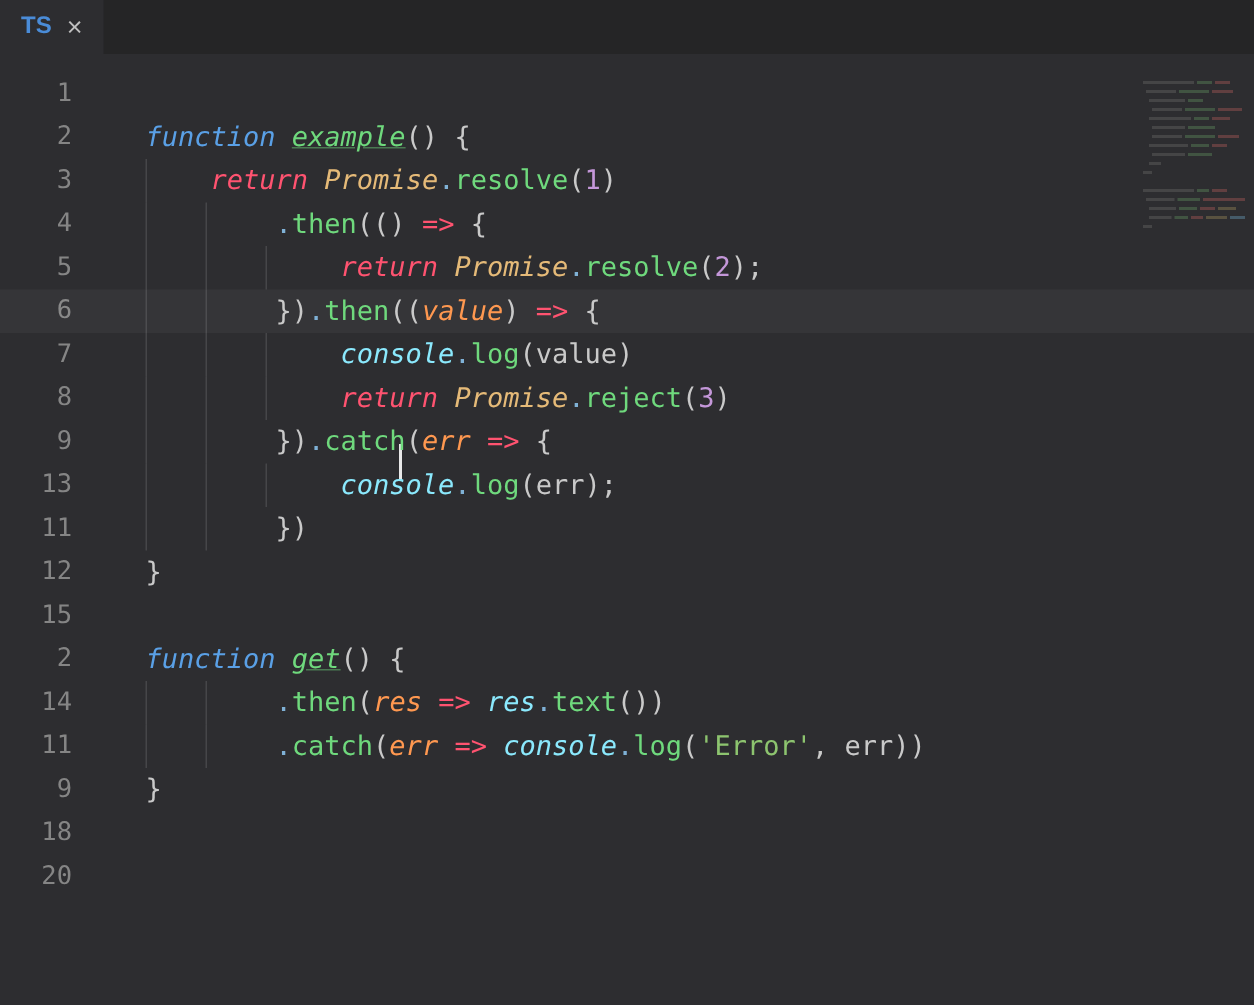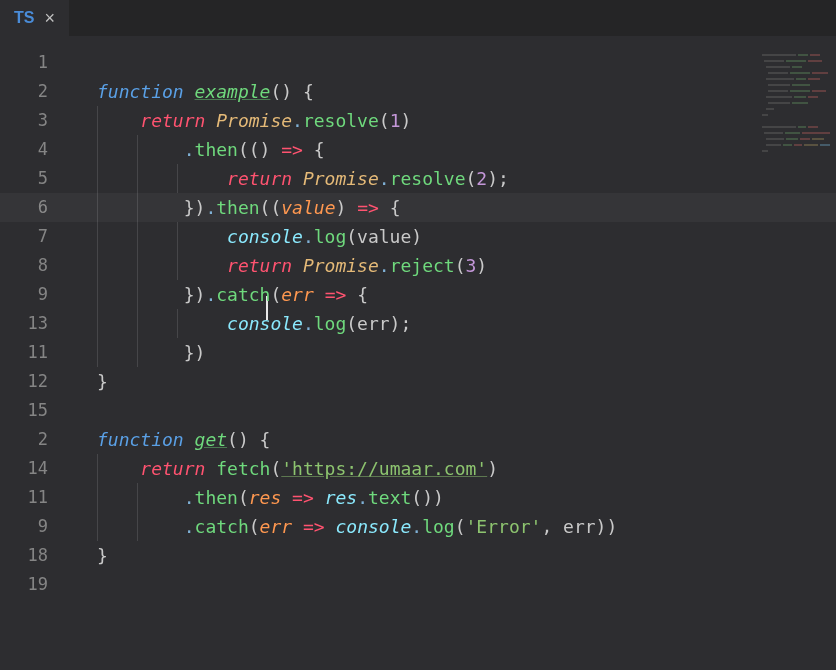--- a/index.html
+++ b/index.html
@@ -151,39 +151,38 @@
       <div class="line-num">9</div>
       <div class="line-num">13</div>
       <div class="line-num">11</div>
       <div class="line-num">12</div>
       <div class="line-num">15</div>
       <div class="line-num">2</div>
       <div class="line-num">14</div>
       <div class="line-num">11</div>
       <div class="line-num">9</div>
       <div class="line-num">18</div>
-      <div class="line-num">19</div>
+      <div class="line-num">20</div>
     </div>
   <div class="code" id="code">
     <div class="cursor-caret"></div>
   <div class="code-line"><span style="position: relative; padding-left: 27px;"><span></span></span></div>
       <div class="code-line"><span style="position: relative; padding-left: 27px;"><span></span><span class="kw-blue">function</span><span class="punc"> </span><span class="fn-def">example</span><span class="punc">() {</span></span></div>
       <div class="code-line"><div class="indent-guide" style="left: 27px; height: 29px;"></div><span style="position: relative; padding-left: 27px;"><span>    </span><span class="kw">return</span><span class="punc"> </span><span class="class">Promise</span><span class="dot">.</span><span class="fn">resolve</span><span class="punc">(</span><span class="num">1</span><span class="punc">)</span></span></div>
       <div class="code-line"><div class="indent-guide" style="left: 27px; height: 29px;"></div><div class="indent-guide" style="left: 67px; height: 29px;"></div><span style="position: relative; padding-left: 27px;"><span>        </span><span class="dot">.</span><span class="fn">then</span><span class="punc">(() </span><span class="arrow">=&gt;</span><span class="punc"> {</span></span></div>
       <div class="code-line"><div class="indent-guide" style="left: 27px; height: 29px;"></div><div class="indent-guide" style="left: 67px; height: 29px;"></div><div class="indent-guide" style="left: 107px; height: 29px;"></div><span style="position: relative; padding-left: 27px;"><span>            </span><span class="kw">return</span><span class="punc"> </span><span class="class">Promise</span><span class="dot">.</span><span class="fn">resolve</span><span class="punc">(</span><span class="num">2</span><span class="punc">);</span></span></div>
       <div class="code-line highlighted"><div class="indent-guide" style="left: 27px; height: 29px;"></div><div class="indent-guide" style="left: 67px; height: 29px;"></div><span style="position: relative; padding-left: 27px;"><span>        </span><span class="punc">})</span><span class="dot">.</span><span class="fn">then</span><span class="punc">((</span><span class="par">value</span><span class="punc">) </span><span class="arrow">=&gt;</span><span class="punc"> {</span></span></div>
       <div class="code-line"><div class="indent-guide" style="left: 27px; height: 29px;"></div><div class="indent-guide" style="left: 67px; height: 29px;"></div><div class="indent-guide" style="left: 107px; height: 29px;"></div><span style="position: relative; padding-left: 27px;"><span>            </span><span class="var">console</span><span class="dot">.</span><span class="fn">log</span><span class="punc">(value)</span></span></div>
       <div class="code-line"><div class="indent-guide" style="left: 27px; height: 29px;"></div><div class="indent-guide" style="left: 67px; height: 29px;"></div><div class="indent-guide" style="left: 107px; height: 29px;"></div><span style="position: relative; padding-left: 27px;"><span>            </span><span class="kw">return</span><span class="punc"> </span><span class="class">Promise</span><span class="dot">.</span><span class="fn">reject</span><span class="punc">(</span><span class="num">3</span><span class="punc">)</span></span></div>
       <div class="code-line"><div class="indent-guide" style="left: 27px; height: 29px;"></div><div class="indent-guide" style="left: 67px; height: 29px;"></div><span style="position: relative; padding-left: 27px;"><span>        </span><span class="punc">})</span><span class="dot">.</span><span class="fn">catch</span><span class="punc">(</span><span class="par">err</span><span class="punc"> </span><span class="arrow">=&gt;</span><span class="punc"> {</span></span></div>
       <div class="code-line"><div class="indent-guide" style="left: 27px; height: 29px;"></div><div class="indent-guide" style="left: 67px; height: 29px;"></div><div class="indent-guide" style="left: 107px; height: 29px;"></div><span style="position: relative; padding-left: 27px;"><span>            </span><span class="var">console</span><span class="dot">.</span><span class="fn">log</span><span class="punc">(err);</span></span></div>
       <div class="code-line"><div class="indent-guide" style="left: 27px; height: 29px;"></div><div class="indent-guide" style="left: 67px; height: 29px;"></div><span style="position: relative; padding-left: 27px;"><span>        </span><span class="punc">})</span></span></div>
       <div class="code-line"><span style="position: relative; padding-left: 27px;"><span></span><span class="punc">}</span></span></div>
       <div class="code-line"><span style="position: relative; padding-left: 27px;"><span></span></span></div>
       <div class="code-line"><span style="position: relative; padding-left: 27px;"><span></span><span class="kw-blue">function</span><span class="punc"> </span><span class="fn-def">get</span><span class="punc">() {</span></span></div>
-      <div class="code-line"><div class="indent-guide" style="left: 27px; height: 29px;"></div><span style="position: relative; padding-left: 27px;"><span>    </span><span class="kw">return</span><span class="punc"> </span><span class="fn">fetch</span><span class="punc">(</span><span class="str underline">'https://umaar.com'</span><span class="punc">)</span></span></div>
       <div class="code-line"><div class="indent-guide" style="left: 27px; height: 29px;"></div><div class="indent-guide" style="left: 67px; height: 29px;"></div><span style="position: relative; padding-left: 27px;"><span>        </span><span class="dot">.</span><span class="fn">then</span><span class="punc">(</span><span class="par">res</span><span class="punc"> </span><span class="arrow">=&gt;</span><span class="punc"> </span><span class="var">res</span><span class="dot">.</span><span class="fn">text</span><span class="punc">())</span></span></div>
       <div class="code-line"><div class="indent-guide" style="left: 27px; height: 29px;"></div><div class="indent-guide" style="left: 67px; height: 29px;"></div><span style="position: relative; padding-left: 27px;"><span>        </span><span class="dot">.</span><span class="fn">catch</span><span class="punc">(</span><span class="par">err</span><span class="punc"> </span><span class="arrow">=&gt;</span><span class="punc"> </span><span class="var">console</span><span class="dot">.</span><span class="fn">log</span><span class="punc">(</span><span class="str">'Error'</span><span class="punc">, err))</span></span></div>
       <div class="code-line"><span style="position: relative; padding-left: 27px;"><span></span><span class="punc">}</span></span></div>
       <div class="code-line"><span style="position: relative; padding-left: 27px;"><span></span></span></div>
     </div>
 </div>
 
 <div class="minimap" id="minimap">
     <div class="mm-line">
       <div class="mm-seg" style="width: 0px;"></div>

